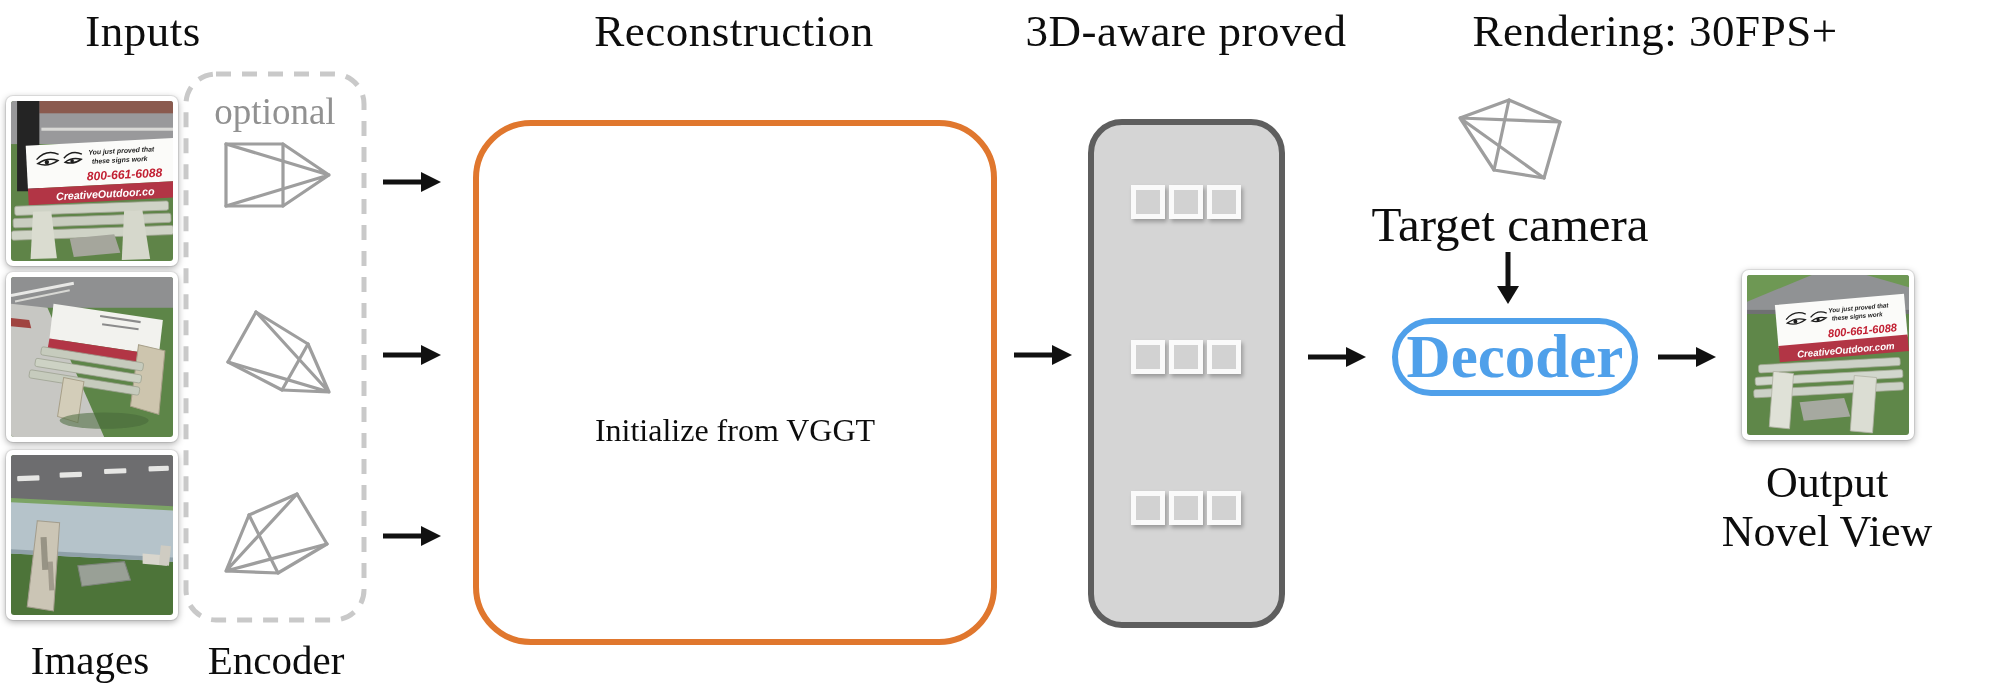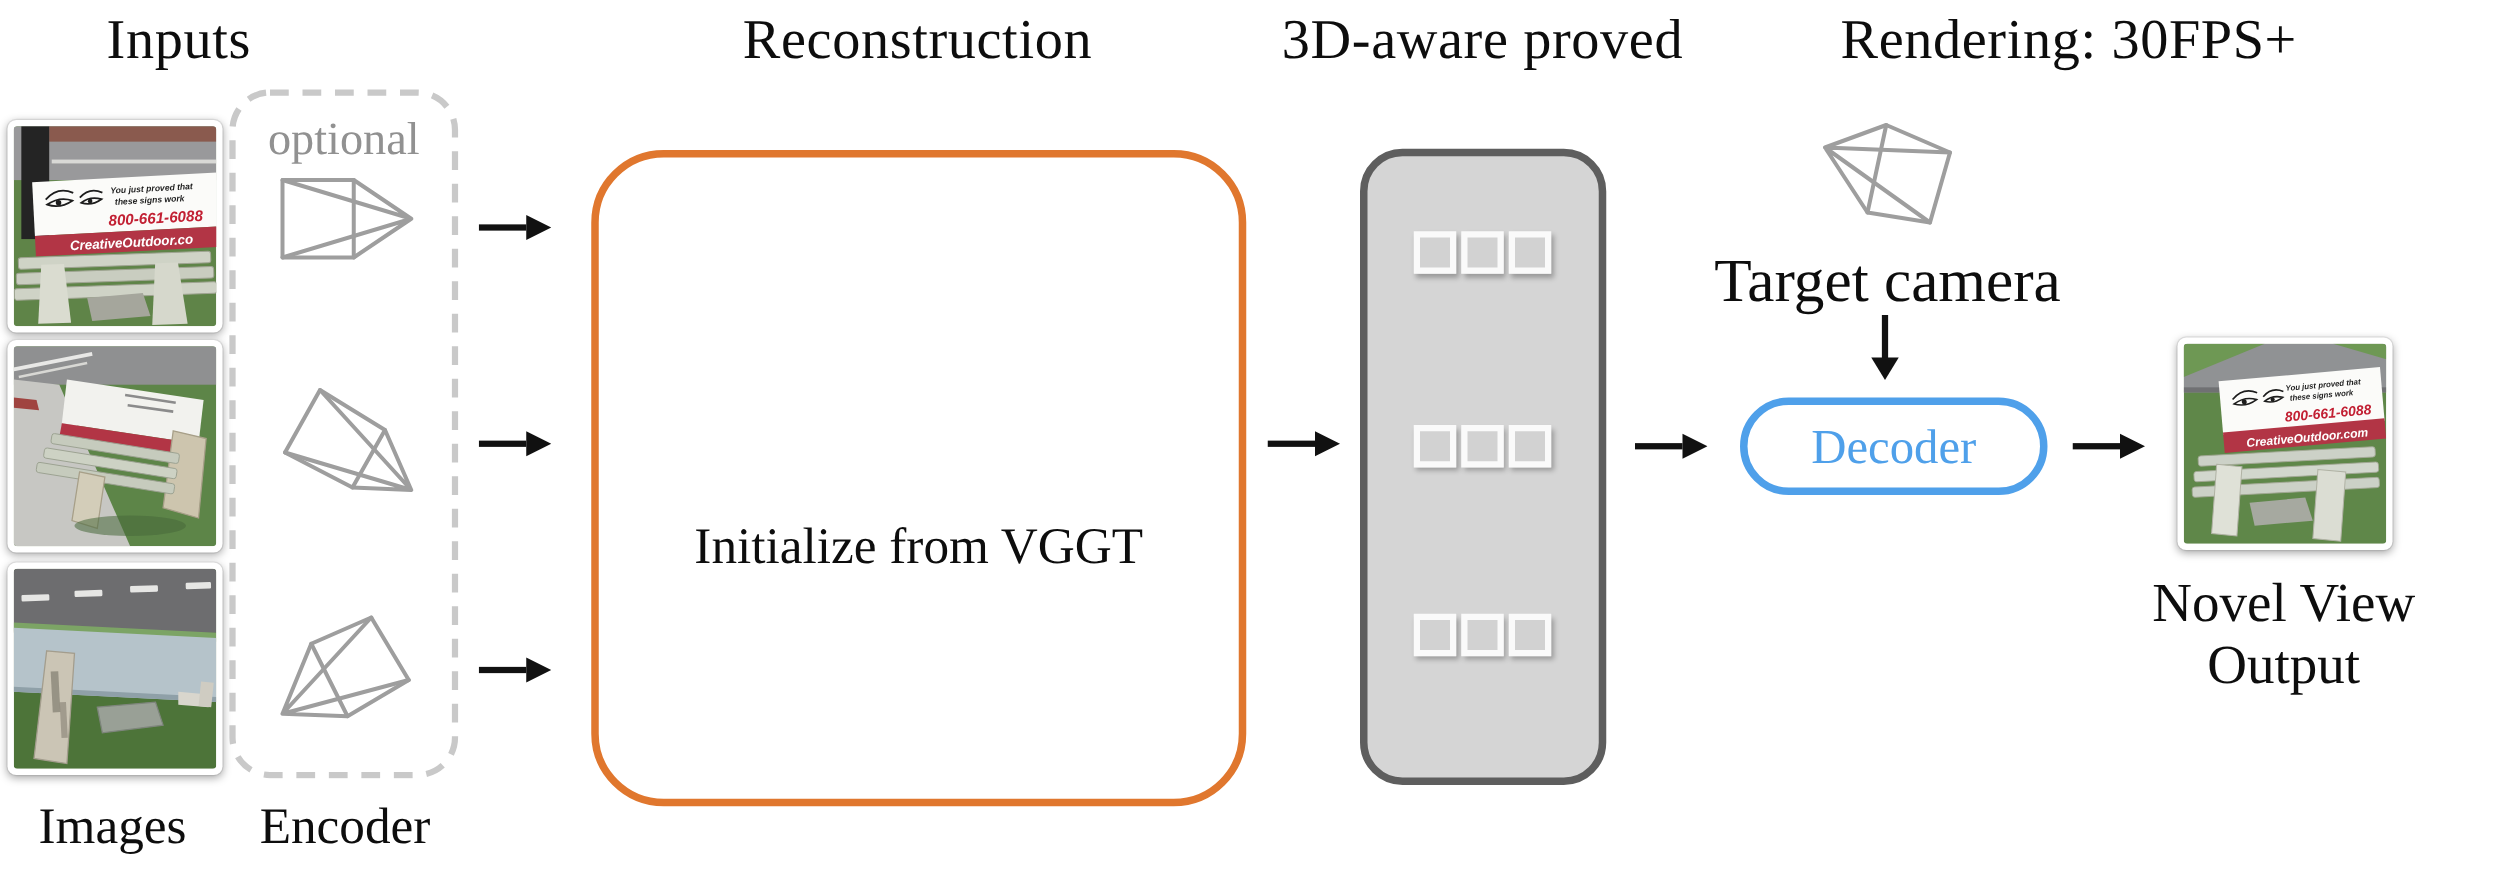--- a/index.html
+++ b/index.html
@@ -20,33 +20,33 @@
   .frustum{stroke:var(--camera_gray,#9E9E9E);fill:none;stroke-width:3.2;stroke-linejoin:round;stroke-linecap:round;}
 
   .harrow,.varrow{position:absolute;}
   .harrow svg,.varrow svg{display:block;}
   .arrowfill{fill:var(--arrow_black,#111);}
 
   .encoder-box{position:absolute;left:473px;top:120px;width:524px;height:525px;box-sizing:border-box;
                border:6px solid var(--encoder_orange,#E0772E);border-radius:58px;background:#fff;}
   .encoder-label{position:absolute;left:473px;top:298px;width:524px;text-align:center;
                  font-size:49px;font-weight:bold;color:var(--encoder_orange,#E0772E);}
-  .encoder-note{position:absolute;left:473px;top:412px;width:524px;text-align:center;font-size:41px;}
+  .encoder-note{position:absolute;left:473px;top:412px;width:524px;text-align:center;font-size:32px;}
 
   .tokens-box{position:absolute;left:1088px;top:119px;width:197px;height:509px;box-sizing:border-box;
               border:6px solid var(--tokens_border,#5E5E5E);border-radius:34px;
               background:var(--tokens_fill,#D5D5D5);}
   .token-row{position:absolute;left:1131px;width:114px;display:flex;gap:4px;}
   .token-sq{width:34px;height:34px;box-sizing:border-box;border:5px solid #FAFAFA;
             background:var(--token_square_fill,#D2D2D2);box-shadow:2px 3px 4px rgba(0,0,0,0.28);}
 
   .decoder-box{position:absolute;left:1392px;top:318px;width:246px;height:78px;box-sizing:border-box;
                border:6px solid var(--decoder_blue,#4FA0EA);border-radius:39px;background:#fff;
                display:flex;align-items:center;justify-content:center;}
-  .decoder-box span{font-size:39px;font-weight:normal;color:var(--decoder_blue,#4FA0EA);}
+  .decoder-box span{font-size:61px;font-weight:bold;color:var(--decoder_blue,#4FA0EA);}
 
   .outlbl{position:absolute;left:1677px;top:458px;width:300px;text-align:center;
           font-size:44px;line-height:49px;}
 
   .signline{font-family:"Liberation Sans",sans-serif;font-weight:bold;font-style:italic;fill:#1c1c1c;}
   .phone{font-family:"Liberation Sans",sans-serif;font-weight:bold;font-style:italic;fill:var(--phone_red,#C22033);}
   .site{font-family:"Liberation Sans",sans-serif;font-weight:bold;font-style:italic;fill:#ffffff;}
   .eyes{stroke:#1d1d1d;fill:none;stroke-width:1.4;}
   .eyes .pupil{fill:#1d1d1d;stroke:none;}
 </style>
@@ -277,17 +277,17 @@
         <rect x="8" y="96" width="146" height="8" rx="2" fill="#d2d7cd" stroke="#a3a896" stroke-width="0.7"></rect>
         <rect x="6" y="108" width="148" height="8" rx="2" fill="#ccd1c7" stroke="#a3a896" stroke-width="0.7"></rect>
       </g>
       <polygon points="26,94 46,96 42,150 22,148" fill="#dfe1d7" stroke="#b0b2a4" stroke-width="0.8"></polygon>
       <polygon points="106,98 128,100 124,154 102,152" fill="#dbddd3" stroke="#b0b2a4" stroke-width="0.8"></polygon>
       <polygon points="52,124 96,120 102,138 56,142" fill="#a6a9a0"></polygon>
     </svg>
   </div>
 
   <div class="outlbl">
+    <div>Output</div>
     <div>Novel View</div>
-    <div>Output</div>
   </div>
 
 </div>
 
 </body></html>

